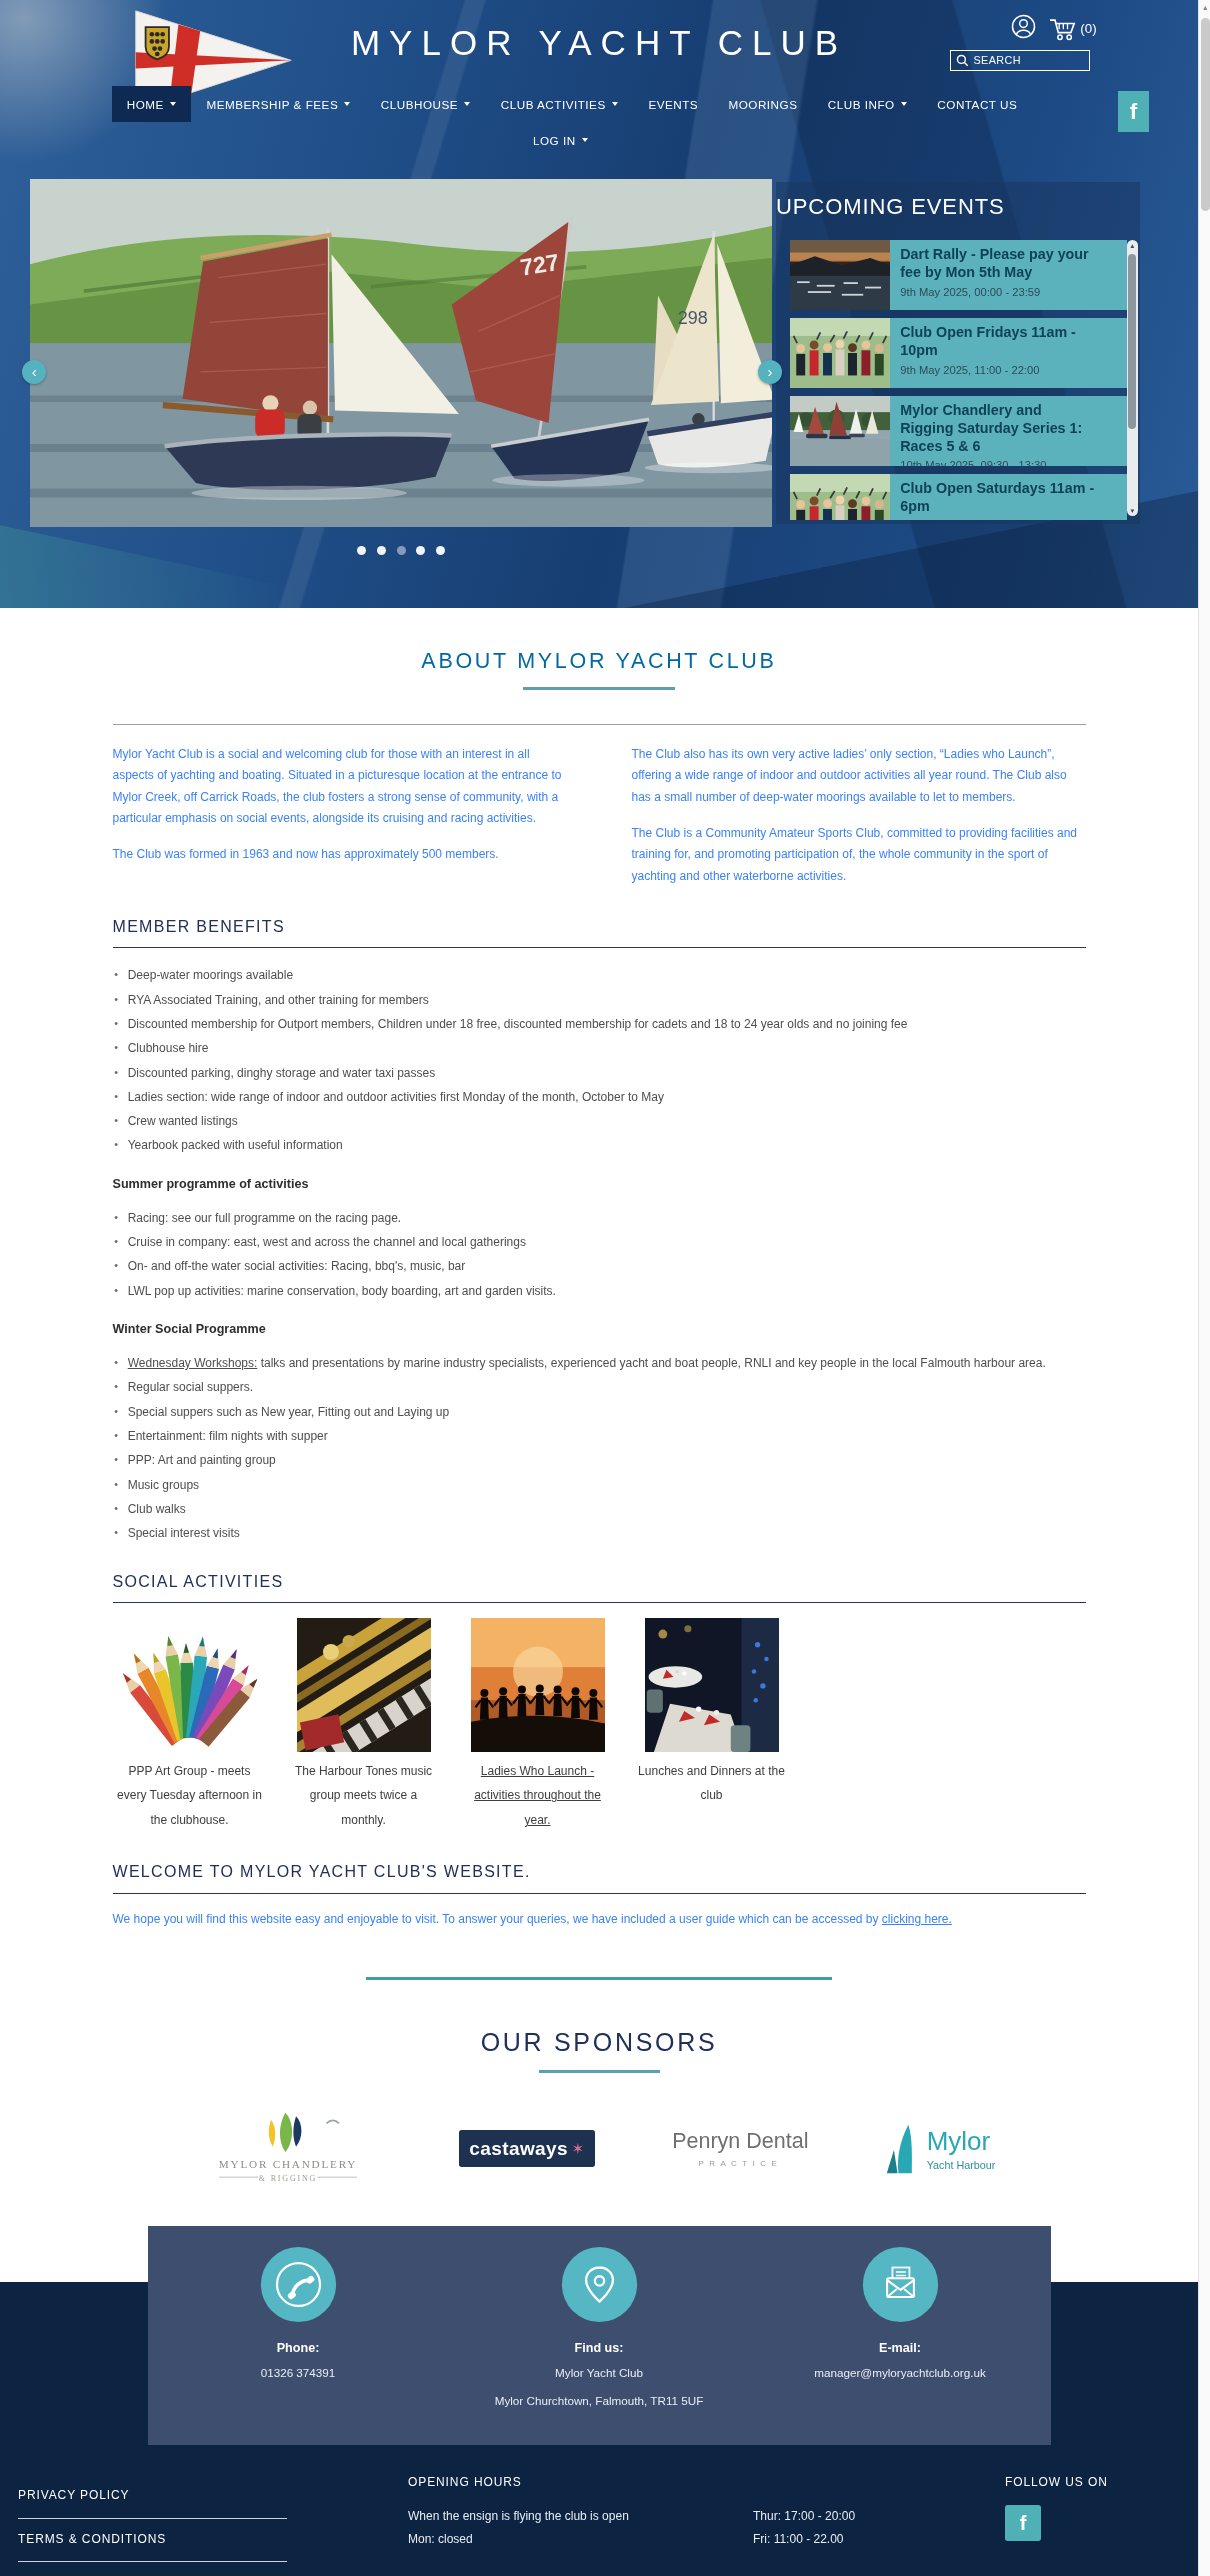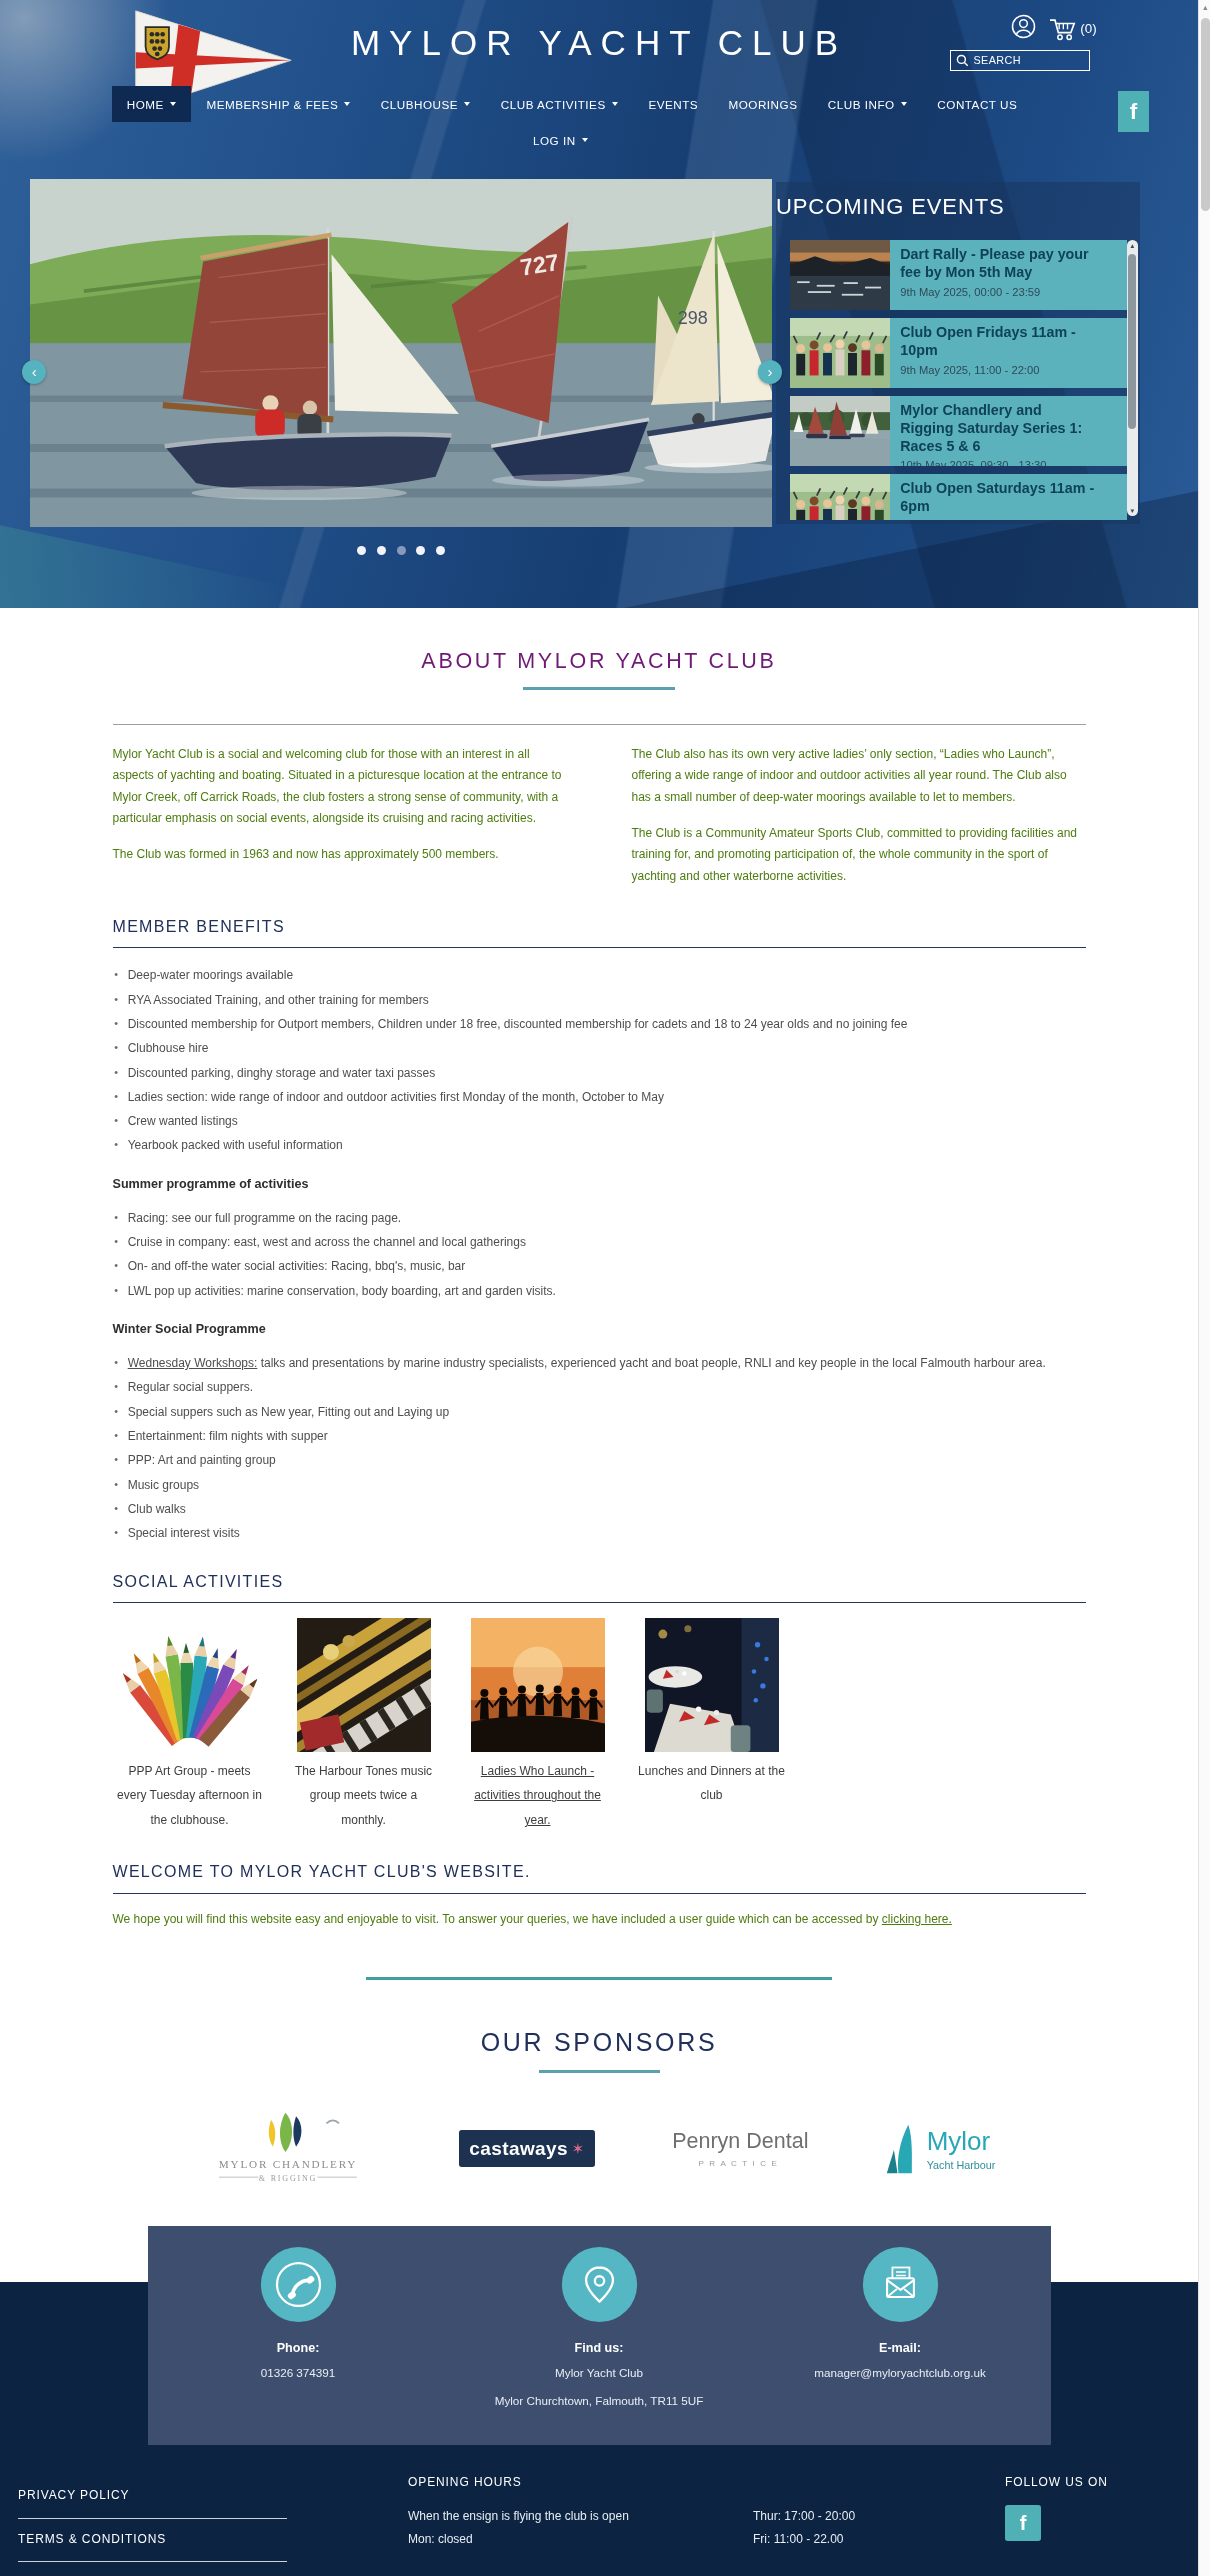--- a/index.html
+++ b/index.html
@@ -66,27 +66,27 @@
   .event-text { padding:6.3px 30.5px 6.3px 10px; overflow:hidden; }
   .event-title { color:#0f4256; font-size:14.3px; font-weight:700; line-height:1.25; }
   .event-date { color:#2e4a57; font-size:11.2px; margin-top:3.6px; }
   .events-scroll { position:absolute; right:1.8px; top:58px; width:11.7px; height:276px; background:#e9ebec; border-radius:5.4px; }
   .events-scroll .tri { position:absolute; left:0; width:11.7px; text-align:center; font-size:6.3px; color:#3a4a55; }
   .events-scroll .tri.up{ top:1.8px; } .events-scroll .tri.dn{ bottom:1.8px; }
   .events-scroll .ethumb { position:absolute; left:1.8px; top:14.3px; width:8px; height:175px; background:#8f979e; border-radius:4.5px; }
 
   
   .container { width:973px; margin:0 auto; }
-  .about-title { padding-top:41px; text-align:center; font-size:21.5px; letter-spacing:2.7px; color:#701a75; font-weight:500; }
+  .about-title { padding-top:41px; text-align:center; font-size:21.5px; letter-spacing:2.7px; color:#0369a1; font-weight:500; }
   .teal-rule { width:152px; height:2.7px; background:#5c9fb0; margin:13.4px auto 0; }
   .teal-rule.small { width:121px; }
   .about-hr { border:none; border-top:0.9px solid #9aa0a6; margin-top:34px; }
   .cols { display:flex; gap:65px; padding-top:3.6px; }
   .col { flex:1; }
-  .body-p { font-size:12px; color:#4d7c0f; line-height:1.78; margin-top:15.2px; }
+  .body-p { font-size:12px; color:#3b82f6; line-height:1.78; margin-top:15.2px; }
 
   .section { margin-top:30.5px; }
   .section-h { font-size:16px; letter-spacing:1.3px; color:#20305a; font-weight:500;
     padding-bottom:11.7px; border-bottom:1.8px solid #28365c; }
   ul.bullets { list-style:none; margin-top:18px; }
   ul.bullets li { position:relative; padding-left:15.2px; font-size:12px; color:#4e4e4e; line-height:1.5; margin:6.3px 0; }
   ul.bullets li::before { content:"•"; position:absolute; left:1.8px; top:0; color:#6a6a6a; font-size:10.8px; }
   .subhead { font-weight:700; font-size:12.6px; color:#2e2e2e; margin-top:22.4px; }
   .inline-link { text-decoration:underline; color:inherit; cursor:pointer; }
 

